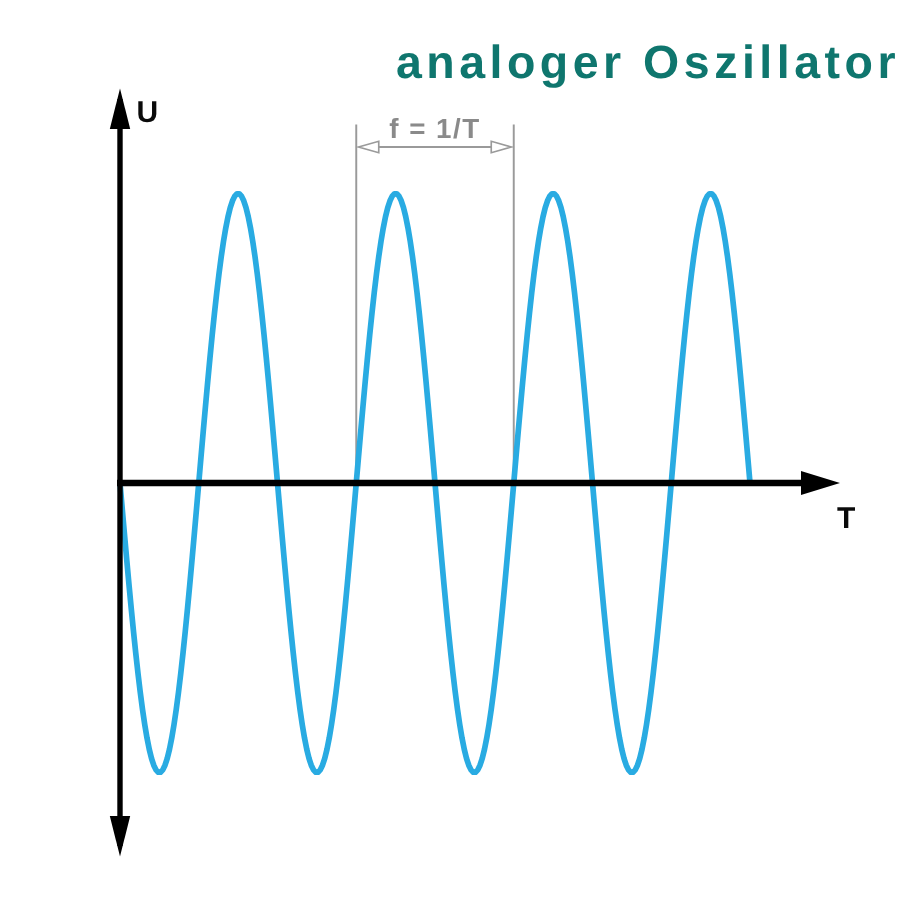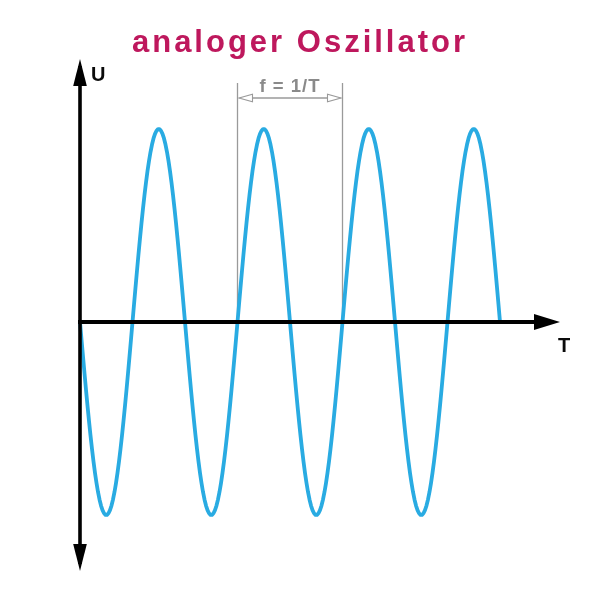--- a/index.html
+++ b/index.html
@@ -15,25 +15,25 @@
     position: relative;
     width: 600px;
     height: 600px;
     background: #ffffff;
   }
   .title {
     position: absolute;
     top: 24px;
     left: 0;
     width: 100%;
-    text-align: center;
+    text-align: right;
     font-size: 31px;
     font-weight: 700;
     letter-spacing: 3px;
-    color: #be185d;
+    color: #0f766e;
     margin: 0;
   }
   svg.plot {
     position: absolute;
     top: 0;
     left: 0;
   }
   svg.plot text {
     font-family: "Liberation Sans", sans-serif;
   }

